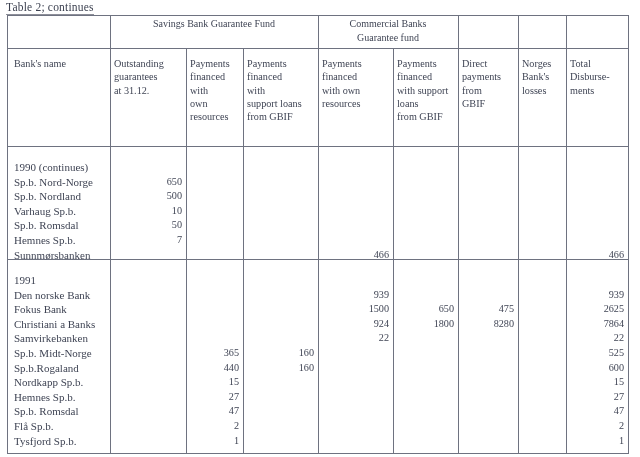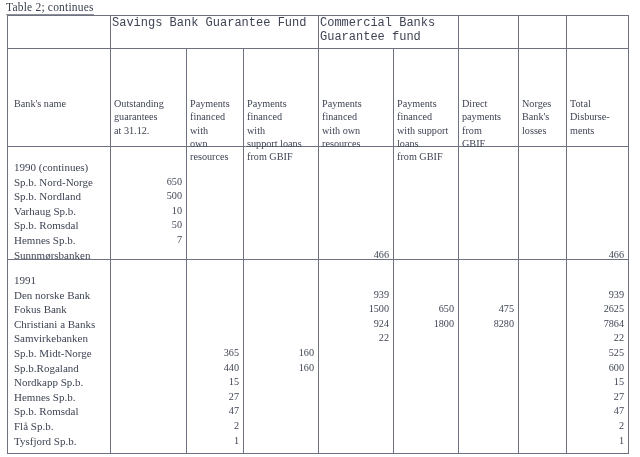--- a/index.html
+++ b/index.html
@@ -45,30 +45,28 @@
 
   
   .cell {
     position: absolute;
     color: #3f4454;
     font-size: 10.2px;
     line-height: 13.2px;
     white-space: pre-line;
   }
   .grp-title {
-    text-align: left;
-    font-size: 12px;
+    text-align: center;
+    font-size: 10px;
     line-height: 13.6px;
-    font-family: Liberation Mono, monospace;
   }
   .hdr {
     text-align: left;
     font-size: 10.2px;
     line-height: 13.3px;
-    margin-top: 40px;
   }
 
   
   .bank-name {
     position: absolute;
     left: 14px;
     font-size: 11px;
     line-height: 14.6px;
     white-space: nowrap;
     color: #3f4454;

